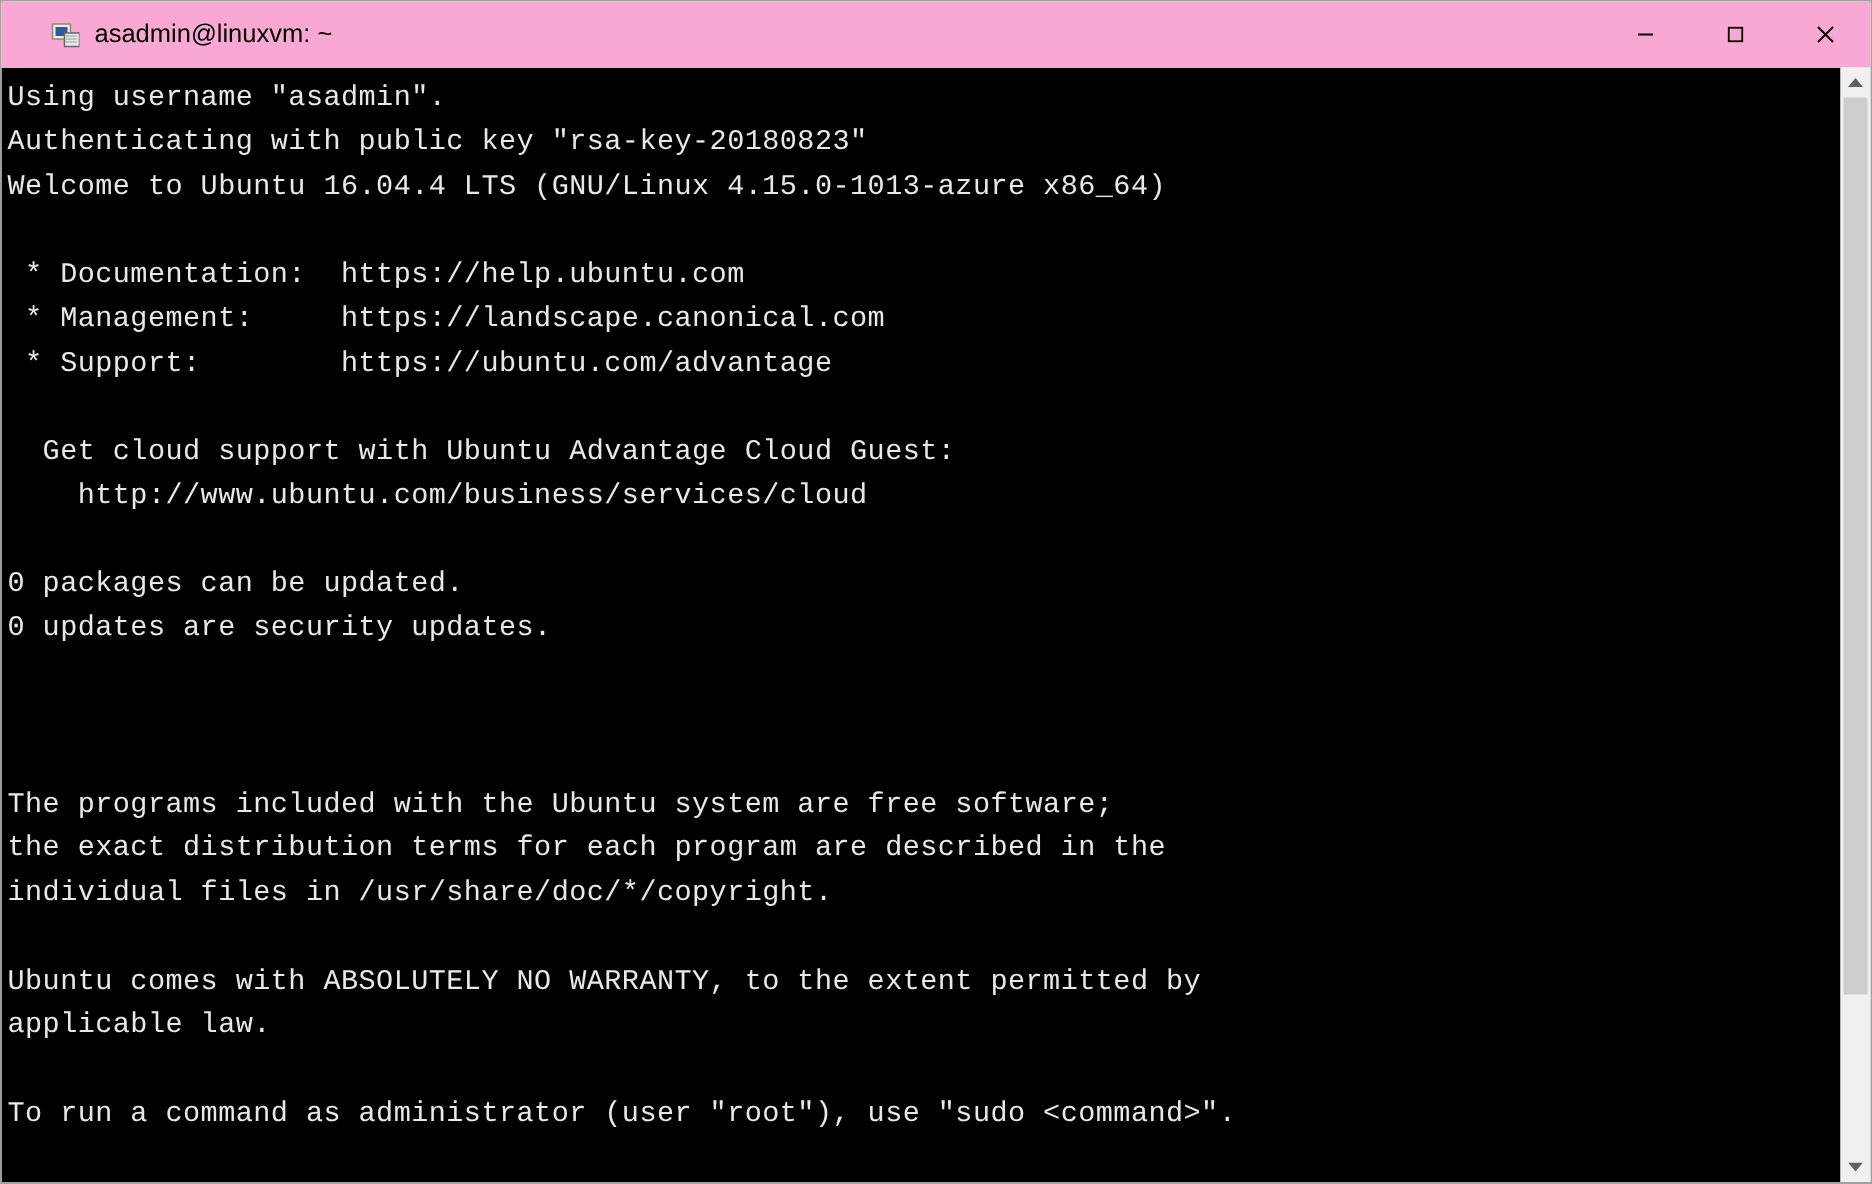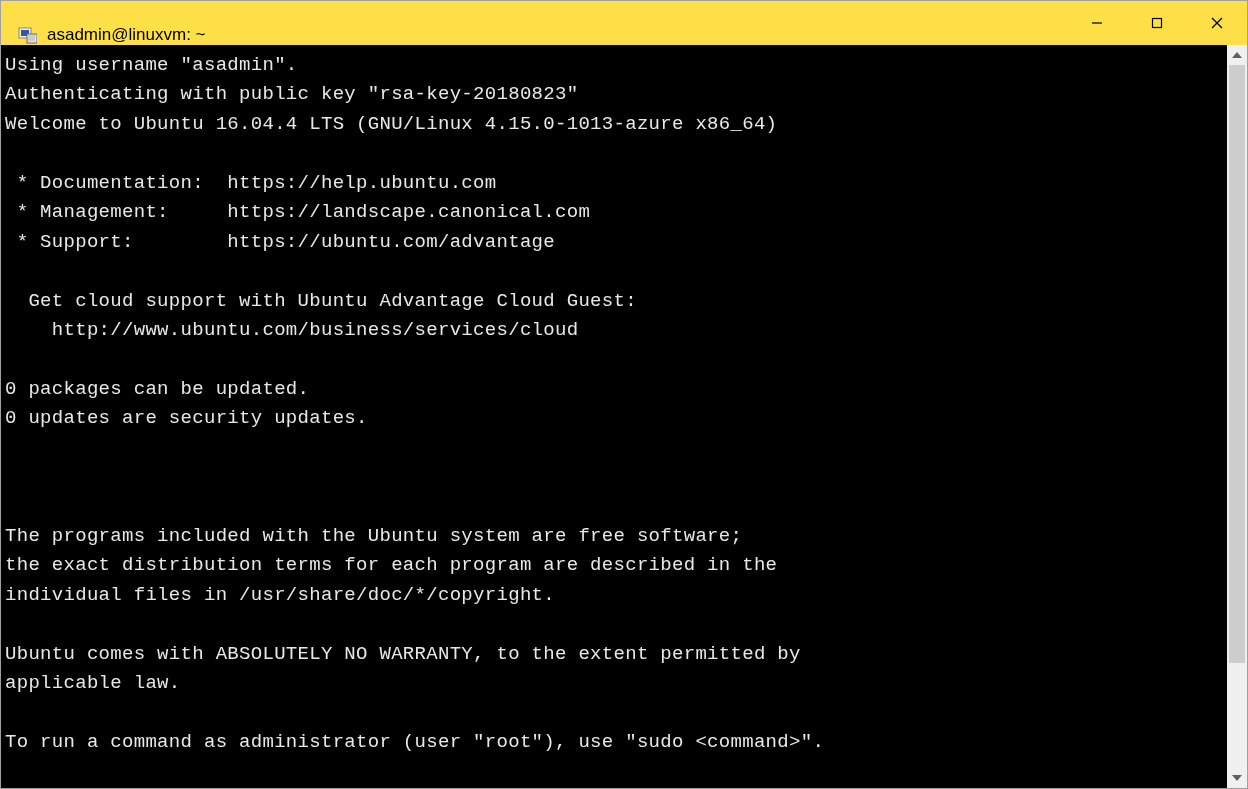--- a/index.html
+++ b/index.html
@@ -18,24 +18,24 @@
       width: 1248px;
       height: 789px;
       border: 1px solid #a0a0a0;
       display: flex;
       flex-direction: column;
       background: #ffffff;
     }
     .titlebar {
       height: 44px;
       display: flex;
-      align-items: flex-end;
-      background: #fde047;
+      align-items: center;
+      background: #f9a8d4;
       position: relative;
-      padding-left: 16px;
+      padding-left: 32px;
     }
     .titlebar-icon {
       width: 20px;
       height: 20px;
       margin-right: 10px;
       display: flex;
       align-items: center;
       justify-content: center;
     }
     .titlebar-title {

